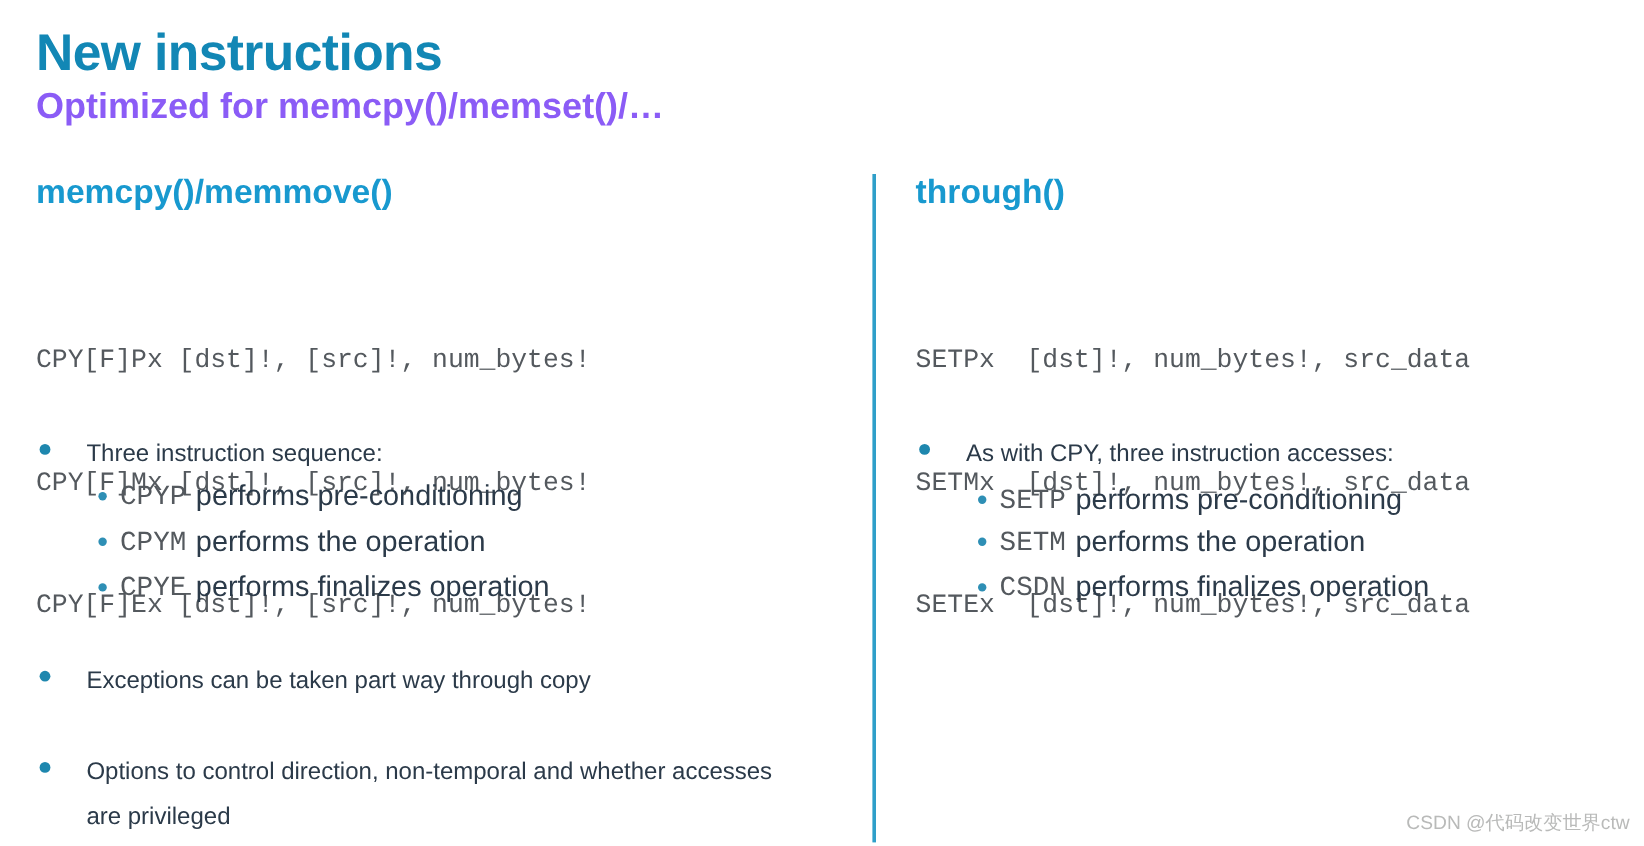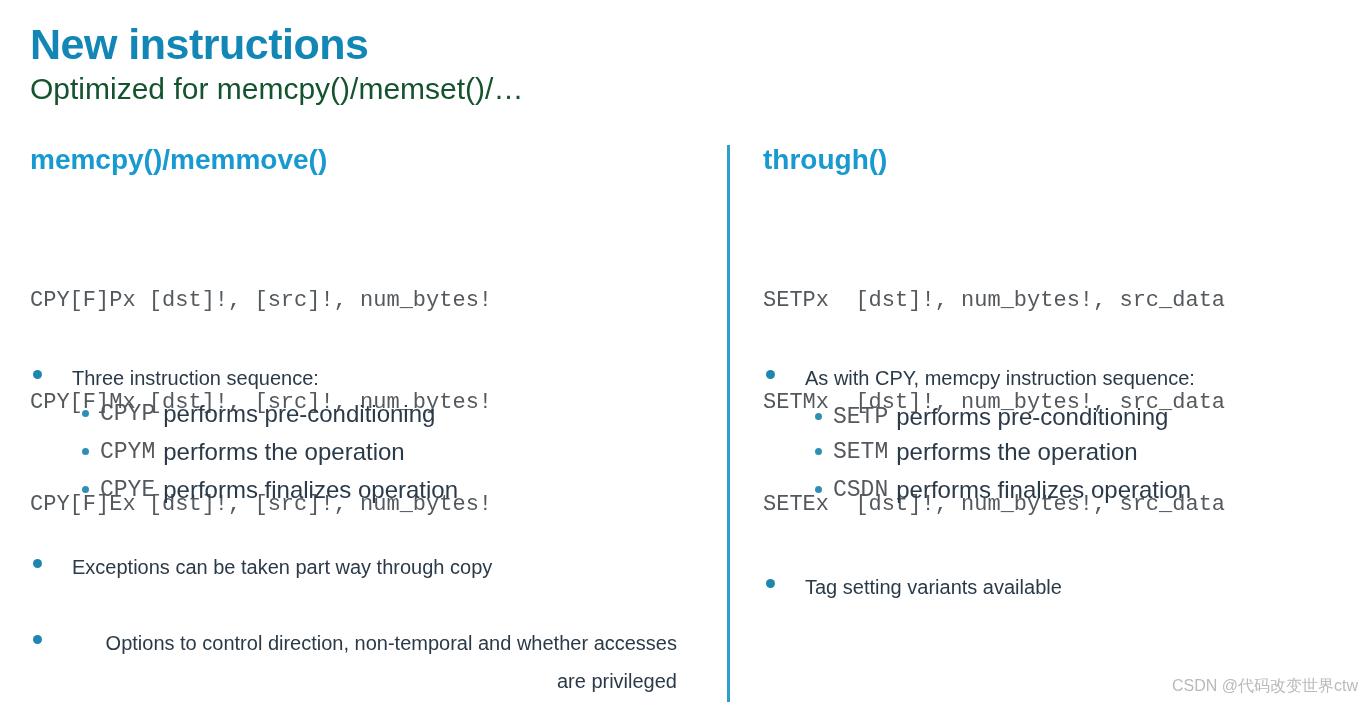--- a/index.html
+++ b/index.html
@@ -12,24 +12,24 @@
   }
   .slide { position: absolute; inset: 0; }
 
   .title {
     position: absolute; left: 30px; top: 20px;
     font-size: 43px; font-weight: 600; color: #1287b5;
     letter-spacing: -0.5px;
   }
   .subtitle {
     position: absolute; left: 30px; top: 72px;
-    font-size: 30px; font-weight: 400; color: #14532d;
+    font-size: 30px; font-weight: 700; color: #8b5cf6;
   }
 
-  .col { position: absolute; top: 0; height: 705px; text-align: right; }
+  .col { position: absolute; top: 0; height: 705px; }
   .col.left  { left: 30px;  width: 668px; }
   .col.right { left: 763px; width: 600px; }
 
   .section-header {
     position: absolute; top: 144px; left: 0;
     font-size: 28px; font-weight: 600; color: #1899cf;
     margin: 0;
   }
 
   .code {
@@ -128,40 +128,36 @@
     <h2 class="section-header">through()</h2>
 
     <div class="code">
       <div>SETPx  [dst]!, num_bytes!, src_data</div>
       <div>SETMx  [dst]!, num_bytes!, src_data</div>
       <div>SETEx  [dst]!, num_bytes!, src_data</div>
     </div>
 
     <div class="bullet" style="top:359px">
       <span class="dot"></span>
-      <span class="btext">As with CPY, memcpy instruction sequence:</span>
+      <span class="btext">As with CPY, three instruction accesses:</span>
     </div>
 
     <div class="subbullet" style="top:400px">
       <span class="subdot"></span>
       <span class="sb-code">SETP</span>
       <span class="sb-text">performs pre-conditioning</span>
     </div>
     <div class="subbullet" style="top:435px">
       <span class="subdot"></span>
       <span class="sb-code">SETM</span>
       <span class="sb-text">performs the operation</span>
     </div>
     <div class="subbullet" style="top:473px">
       <span class="subdot"></span>
       <span class="sb-code">CSDN</span>
       <span class="sb-text">performs finalizes operation</span>
     </div>
 
-    <div class="bullet" style="top:568px">
-      <span class="dot"></span>
-      <span class="btext">Tag setting variants available</span>
-    </div>
   </div>
 
   <div class="watermark">CSDN @代码改变世界ctw</div>
 
 </div>
 
 </body></html>

